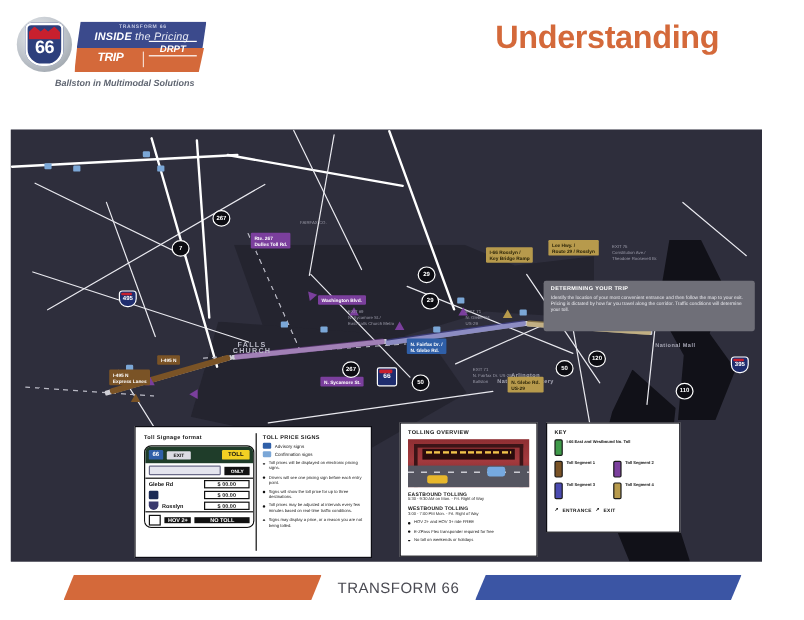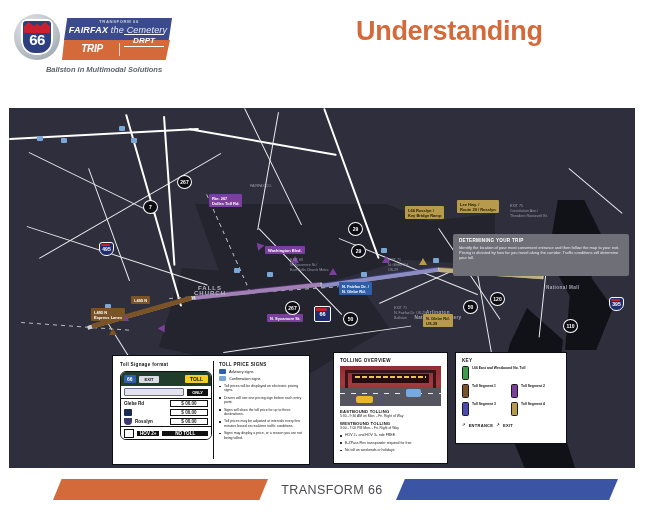--- a/index.html
+++ b/index.html
@@ -32,21 +32,21 @@
   .banner-main i{font-weight:normal;color:#e8eaf4;}
   .banner-vdot{position:absolute;left:55px;top:31px;width:46px;text-align:center;
       color:#fff;font-size:10px;font-weight:bold;font-style:italic;letter-spacing:-.3px;}
   .banner-div{position:absolute;left:105px;top:31px;width:1px;height:13px;background:#f5d9cc;}
   .banner-drpt{position:absolute;left:110px;top:22px;width:40px;text-align:center;
       color:#fff;font-size:8px;font-weight:bold;font-style:italic;
       border-top:1px solid #fff;border-bottom:1px solid #fff;padding:1px 0;}
   .tagline{position:absolute;left:16px;top:53px;width:148px;text-align:center;
       color:#5e6470;font-size:7.5px;font-style:italic;font-weight:bold;}
 
-  #page-title{position:absolute;left:356px;top:16px;width:300px;text-align:left;
+  #page-title{position:absolute;left:356px;top:16px;width:300px;text-align:center;
       color:#d4693a;font-size:27px;font-weight:bold;line-height:31px;letter-spacing:-.3px;}
 
   
   #map{position:absolute;left:9px;top:108px;width:626px;height:360px;
        background:#2e2e3c;overflow:hidden;}
   .mapbg{position:absolute;inset:0;background:#2e2e3c;}
   .landmass{position:absolute;background:#24242f;}
   .water{position:absolute;background:#111118;}
   .road{position:absolute;background:#ffffff;height:2px;transform-origin:0 0;border-radius:1px;}
   .road.thin{height:1.4px;background:#e9e9ef;}
@@ -166,21 +166,21 @@
   <div id="logo">
     <div class="shield-wrap">
       <div class="shield-outer"></div>
       <div class="shield-inner"></div>
       <div class="shield-red"></div>
       <div class="shield-num">66</div>
     </div>
     <div class="banner-top"></div>
     <div class="banner-bot"></div>
     <div class="banner-kicker">TRANSFORM 66</div>
-    <div class="banner-main"><span>FAIRFAX</span><i> the Cemetery</i></div>
+    <div class="banner-main"><span>INSIDE</span><i> the Pricing</i></div>
     <div class="banner-vdot">TRIP</div>
     <div class="banner-div"></div>
     <div class="banner-drpt">DRPT</div>
     <div class="tagline">Ballston in Multimodal Solutions</div>
   </div>
 
   <div id="page-title">
     <div>Understanding</div>
   </div>
 </div>

